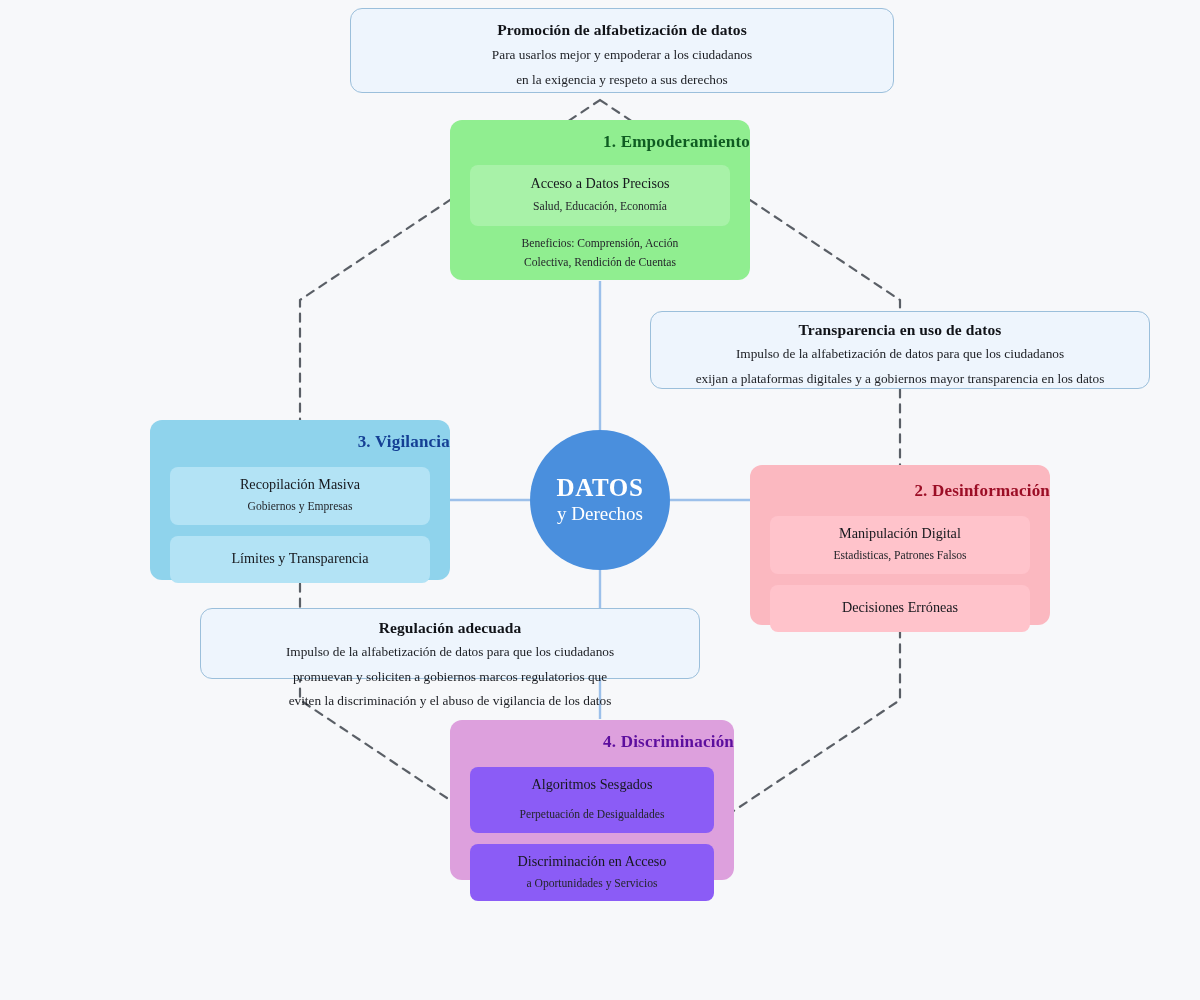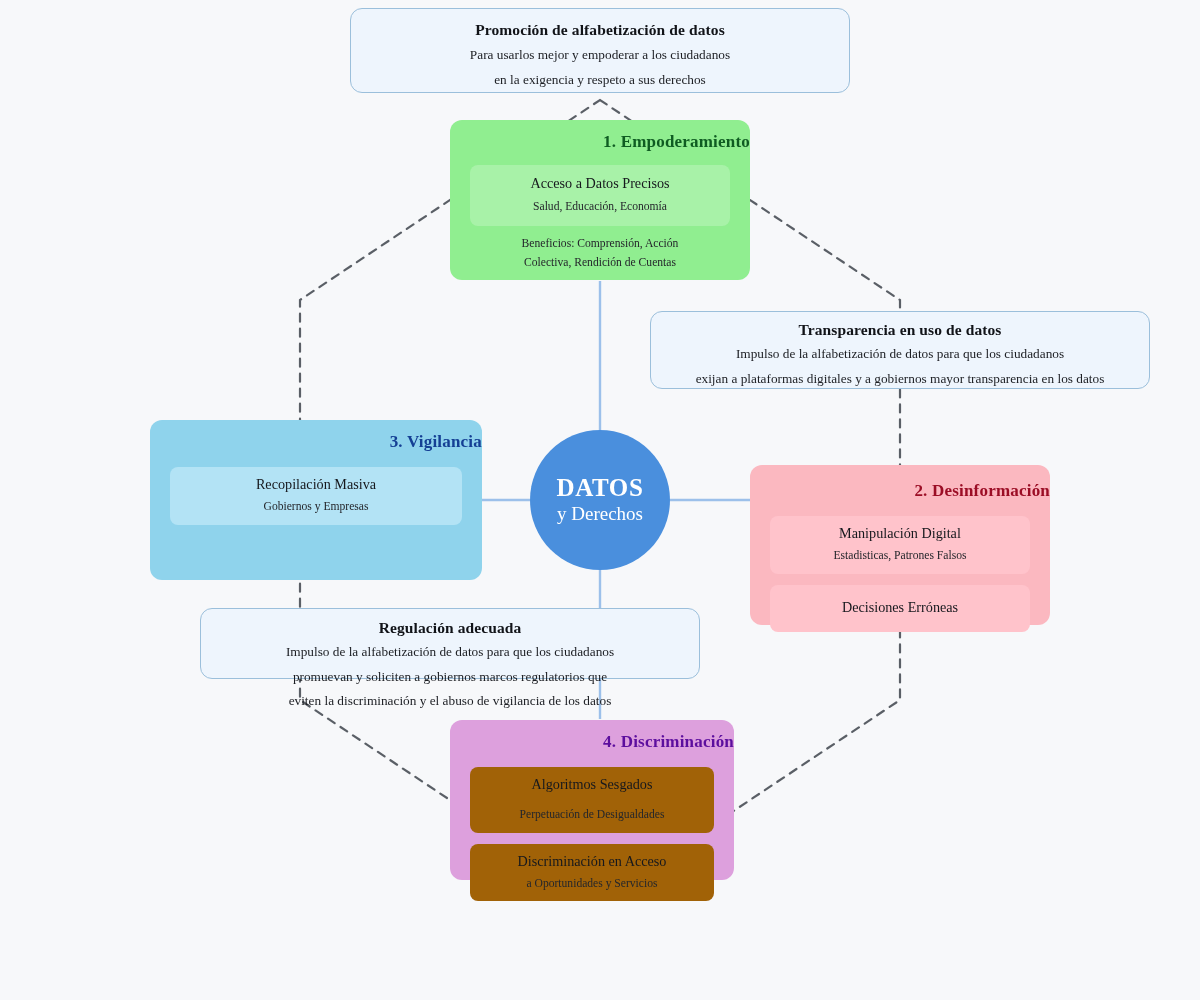--- a/index.html
+++ b/index.html
@@ -86,21 +86,21 @@
 
   .node-blue         { background: #8fd3ec; }
   .node-blue .sub    { background: #b3e3f5; }
   .node-blue .node-title { color: #143f94; }
 
   .node-pink         { background: #fbb8c0; }
   .node-pink .sub    { background: #ffc3cb; }
   .node-pink .node-title { color: #9b0d25; }
 
   .node-purple       { background: #dda0dd; }
-  .node-purple .sub  { background: #a16207; }
+  .node-purple .sub  { background: #8b5cf6; }
   .node-purple .node-title { color: #5c0e9e; }
 
   
   #hub {
     position: absolute;
     left: 530px;
     top: 430px;
     width: 140px;
     height: 140px;
     border-radius: 50%;
@@ -133,21 +133,21 @@
   <svg id="wires" viewBox="0 0 1200 1000">
 
     <polygon points="600,100 900,300 900,700 600,900 300,700 300,300" fill="none" stroke="#5a5f66" stroke-width="2.2" stroke-dasharray="8 7" stroke-linecap="round"></polygon>
 
     <line x1="600" y1="430" x2="600" y2="281" stroke="#9cc0ea" stroke-width="2.4"></line>
     <line x1="600" y1="570" x2="600" y2="719" stroke="#9cc0ea" stroke-width="2.4"></line>
     <line x1="530" y1="500" x2="400" y2="500" stroke="#9cc0ea" stroke-width="2.4"></line>
     <line x1="670" y1="500" x2="800" y2="500" stroke="#9cc0ea" stroke-width="2.4"></line>
   </svg>
 
-  <div class="info-card" id="card-promocion" style="left:350px; top:8px; width:500px; height:85px; padding-top:12px;">
+  <div class="info-card" id="card-promocion" style="left:350px; top:8px; width:544px; height:85px; padding-top:12px;">
     <div class="info-title">Promoción de alfabetización de datos</div>
     <div class="info-line" style="margin-top:6px;">Para usarlos mejor y empoderar a los ciudadanos</div>
     <div class="info-line" style="margin-top:4px;">en la exigencia y respeto a sus derechos</div>
   </div>
 
   <div class="info-card" id="card-transparencia" style="left:650px; top:311px; width:500px; height:78px; padding-top:9px;">
     <div class="info-title">Transparencia en uso de datos</div>
     <div class="info-line" style="margin-top:5px;">Impulso de la alfabetización de datos para que los ciudadanos</div>
     <div class="info-line" style="margin-top:4px;">exijan a plataformas digitales y a gobiernos mayor transparencia en los datos</div>
   </div>
@@ -162,25 +162,28 @@
   <div class="node node-green" id="node-empoderamiento" style="left:450px; top:120px; width:300px; height:160px; padding-top:12px;">
     <div class="node-title">1. Empoderamiento</div>
     <div class="sub" style="margin:13px 20px 0 20px; padding:9px 8px 10px 8px;">
       <div class="sub-main">Acceso a Datos Precisos</div>
       <div class="sub-note" style="margin-top:5px;">Salud, Educación, Economía</div>
     </div>
     <div class="sub-note" style="margin-top:10px;">Beneficios: Comprensión, Acción</div>
     <div class="sub-note" style="margin-top:3px;">Colectiva, Rendición de Cuentas</div>
   </div>
 
-  <div class="node node-blue" id="node-vigilancia" style="left:150px; top:420px; width:332px; height:160px; padding-top:12px;">
+  <div class="node node-blue" id="node-vigilancia" style="left:150px; top:420px; width:300px; height:160px; padding-top:12px;">
     <div class="node-title">3. Vigilancia</div>
     <div class="sub" style="margin:15px 20px 0 20px; padding:8px 8px 9px 8px;">
       <div class="sub-main">Recopilación Masiva</div>
       <div class="sub-note" style="margin-top:4px;">Gobiernos y Empresas</div>
+    </div>
+    <div class="sub" style="margin:11px 20px 0 20px; padding:13px 8px 14px 8px;">
+      <div class="sub-main">Límites y Transparencia</div>
     </div>
   </div>
 
   <div class="node node-pink" id="node-desinformacion" style="left:750px; top:420px; width:300px; height:160px; padding-top:16px;margin-top:45px;">
     <div class="node-title">2. Desinformación</div>
     <div class="sub" style="margin:15px 20px 0 20px; padding:8px 8px 9px 8px;">
       <div class="sub-main">Manipulación Digital</div>
       <div class="sub-note" style="margin-top:4px;">Estadisticas, Patrones Falsos</div>
     </div>
     <div class="sub" style="margin:11px 20px 0 20px; padding:13px 8px 14px 8px;">

